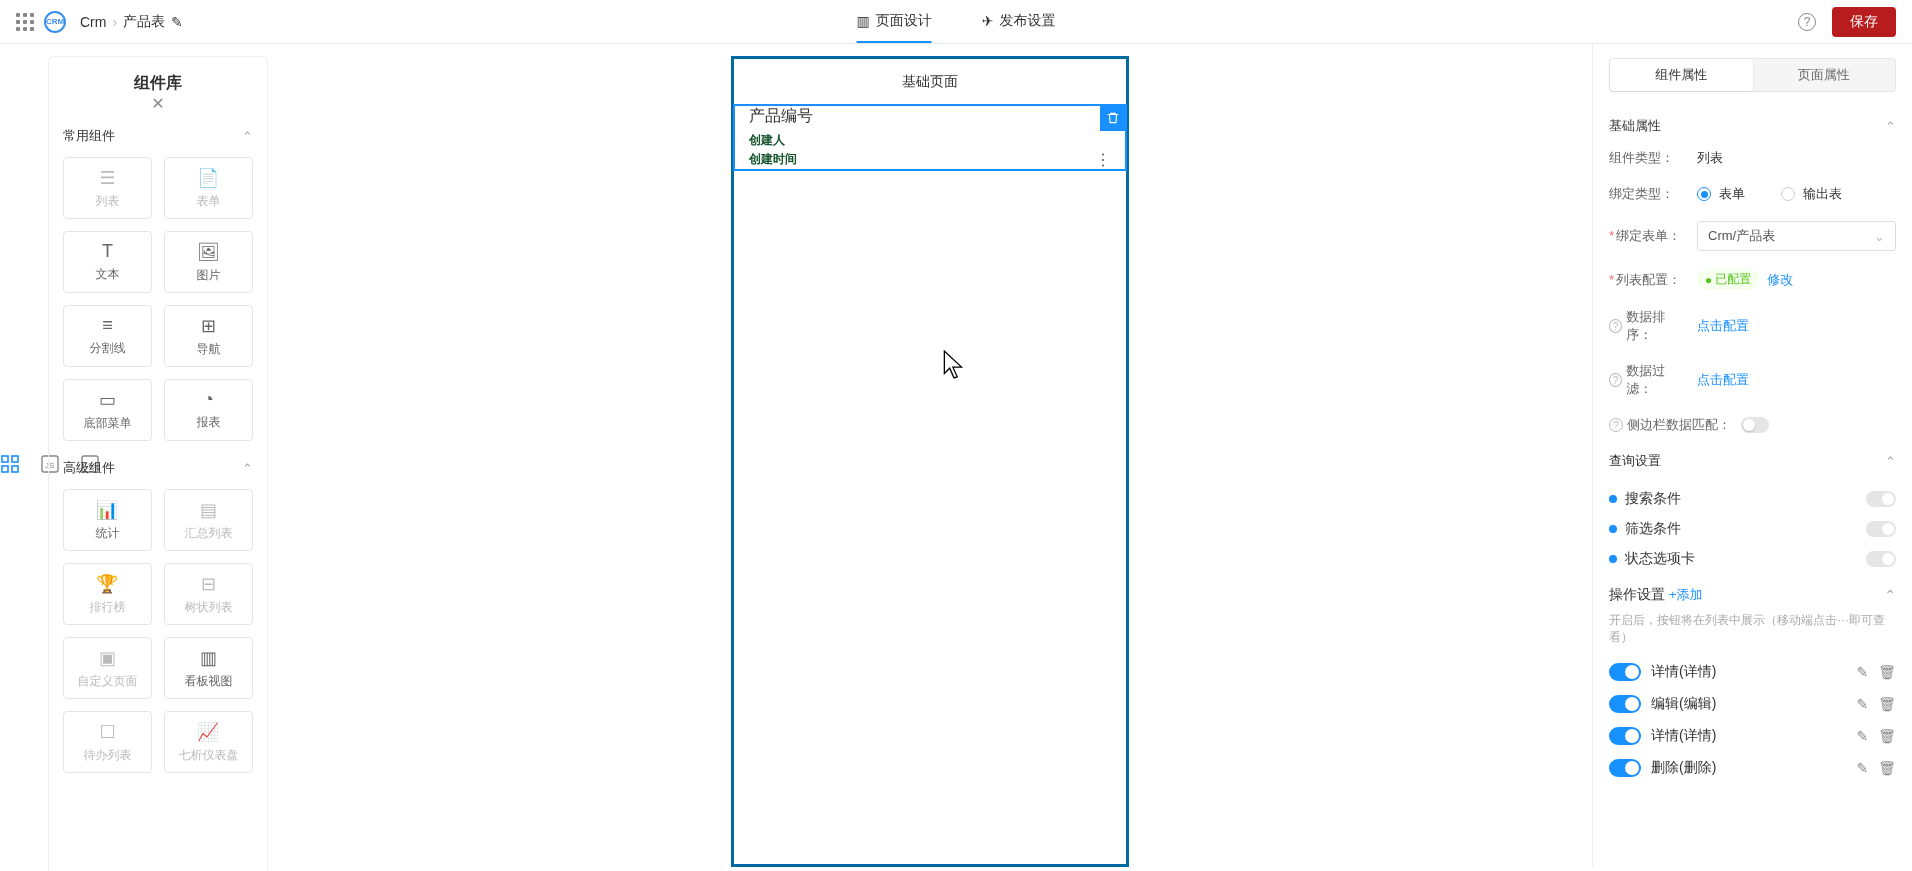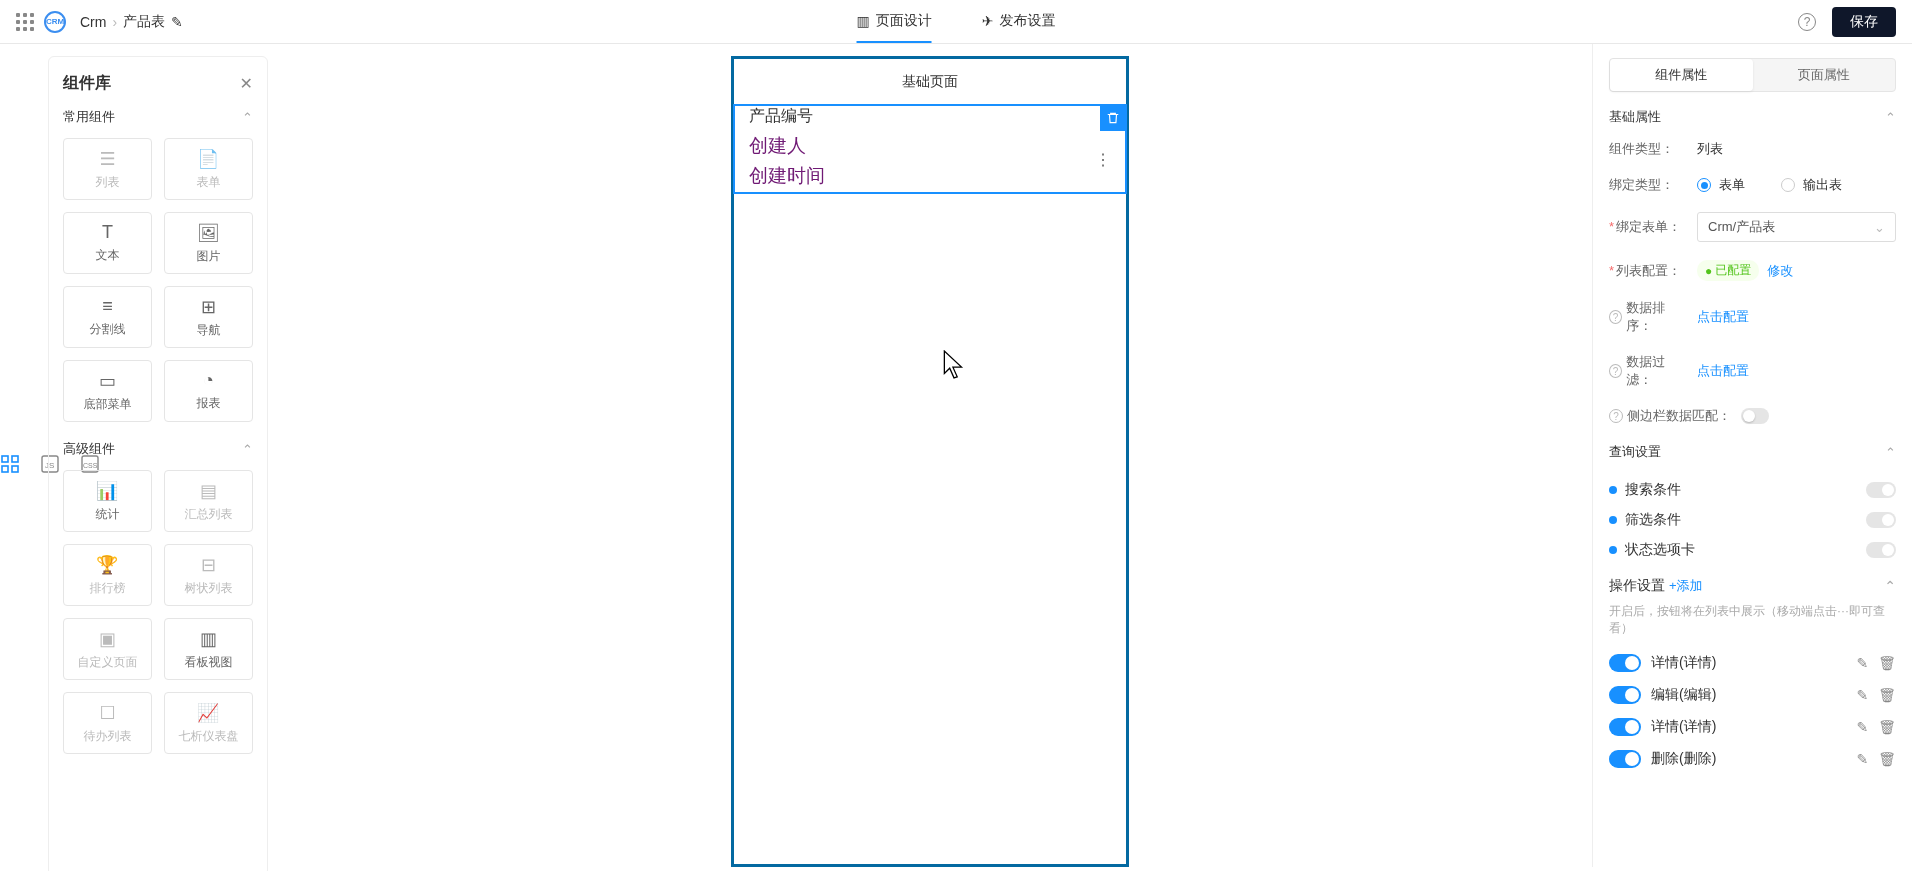--- a/index.html
+++ b/index.html
@@ -13,56 +13,56 @@
 .logo-badge { width: 22px; height: 22px; border: 2px solid #3b8ef0; border-radius: 50%; display: flex; align-items: center; justify-content: center; color: #3b8ef0; font-size: 8px; font-weight: bold; }
 .breadcrumb { display: flex; align-items: center; gap: 6px; margin-left: 4px; }
 .breadcrumb span { color: #333; }
 .breadcrumb .sep { color: #bbb; }
 .edit-icon { color: #999; cursor: pointer; }
 .top-center { position: absolute; left: 50%; transform: translateX(-50%); display: flex; gap: 50px; height: 100%; }
 .top-tab { display: flex; align-items: center; gap: 6px; cursor: pointer; border-bottom: 2px solid transparent; }
 .top-tab.active { border-bottom-color: #1890ff; color: #333; }
 .top-right { position: absolute; right: 16px; display: flex; align-items: center; gap: 16px; }
 .help-icon { width: 18px; height: 18px; border: 1.5px solid #888; border-radius: 50%; display: flex; align-items: center; justify-content: center; font-size: 12px; color: #888; cursor: pointer; }
-.save-btn { background: #0f172a; color: #fff; border: none; padding: 6px 18px; border-radius: 4px; cursor: pointer; font-size: 14px; }
+.save-btn { background: #b91c1c; color: #fff; border: none; padding: 6px 18px; border-radius: 4px; cursor: pointer; font-size: 14px; }
 
 
 .main-layout { display: flex; height: calc(100% - 48px); }
 
 
 .icon-rail { width: 48px; padding-top: 16px; display: flex; flex-direction: row; align-items: center; gap: 20px; }
 .rail-icon { width: 24px; height: 24px; display: flex; align-items: center; justify-content: center; cursor: pointer; color: #888; }
 .rail-icon.active { color: #1890ff; }
 
 
 .comp-lib { width: 220px; margin-top: 12px; margin-left: 0; border: 1px solid #eee; border-radius: 6px; padding: 16px 14px; height: 820px; overflow-y: auto; }
-.comp-lib-header { display: flex; justify-content: space-between; align-items: center; margin-bottom: 14px; }
+.comp-lib-header { display: flex; justify-content: space-between; align-items: center; margin-bottom: 14px; flex-direction: column; }
 .comp-lib-title { font-size: 16px; font-weight: 600; }
 .close-x { color: #888; cursor: pointer; font-size: 16px; }
 .section-header { display: flex; justify-content: space-between; align-items: center; margin-bottom: 12px; margin-top: 6px; font-size: 13px; }
 .section-chevron { color: #aaa; cursor: pointer; }
 .comp-grid { display: grid; grid-template-columns: 1fr 1fr; gap: 12px; }
 .comp-item { height: 62px; border: 1px solid #e5e5e5; border-radius: 4px; display: flex; flex-direction: column; align-items: center; justify-content: center; gap: 4px; cursor: pointer; color: #666; font-size: 12px; }
 .comp-item.disabled { color: #bbb; }
 .comp-icon { font-size: 18px; color: inherit; }
 
 
 .canvas-area { flex: 1; display: flex; justify-content: center; padding-top: 12px; }
 .phone-frame { width: 398px; border: 3px solid #0369a1; border-radius: 0; background: #fff; }
 .phone-title { text-align: center; padding: 14px 0; font-size: 14px; }
 .selected-block { border: 2px solid #1890ff; margin: -1px; position: relative; padding: 0 14px; }
 .selected-block .del-btn { position: absolute; right: -1px; top: -1px; width: 26px; height: 26px; background: #1890ff; color: #fff; display: flex; align-items: center; justify-content: center; cursor: pointer; }
 .block-title { font-size: 16px; font-weight: 500; margin-bottom: 4px; }
-.block-sub { color: #701a75; font-size: 19px; line-height: 1.6; }
+.block-sub { color: #14532d; font-size: 12px; line-height: 1.6; font-weight: bold; }
 .block-more { position: absolute; right: 14px; top: 44px; color: #666; cursor: pointer; font-size: 16px; }
 
 
 .right-panel { width: 320px; border-left: 1px solid #eee; padding: 14px 16px; overflow-y: auto; position: relative; }
 .collapse-handle { position: absolute; left: -12px; top: 380px; width: 12px; height: 40px; background: #f0f0f0; border: 1px solid #ddd; border-right: none; border-radius: 4px 0 0 4px; display: flex; align-items: center; justify-content: center; cursor: pointer; color: #999; font-size: 10px; }
-.tab-switch { display: flex; border: 1px solid #e5e5e5; border-radius: 4px; margin-bottom: 16px; }
+.tab-switch { display: flex; border: 1px solid #e5e5e5; border-radius: 4px; margin-bottom: 25px; }
 .tab-switch div { flex: 1; text-align: center; padding: 7px 0; cursor: pointer; color: #666; font-size: 13px; }
 .tab-switch div.active { background: #fff; color: #333; box-shadow: 0 1px 3px rgba(0,0,0,0.08); border-radius: 4px; }
 .tab-switch { background: #f5f5f5; }
 .panel-section-header { display: flex; justify-content: space-between; align-items: center; margin-bottom: 14px; font-size: 13px; }
 .prop-row { display: flex; align-items: center; margin-bottom: 18px; font-size: 13px; }
 .prop-label { width: 78px; color: #666; margin-right: 10px; }
 .prop-label .req { color: #f56c6c; margin-right: 2px; }
 .prop-value { flex: 1; display: flex; align-items: center; gap: 8px; }
 .radio { width: 14px; height: 14px; border: 1px solid #ccc; border-radius: 50%; display: inline-flex; align-items: center; justify-content: center; cursor: pointer; }
 .radio.checked { border-color: #1890ff; }

